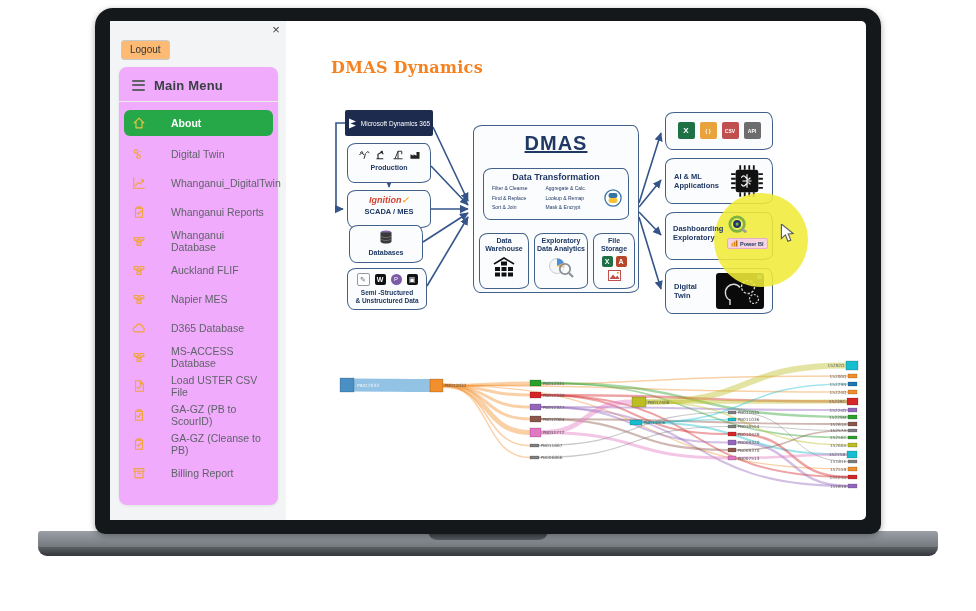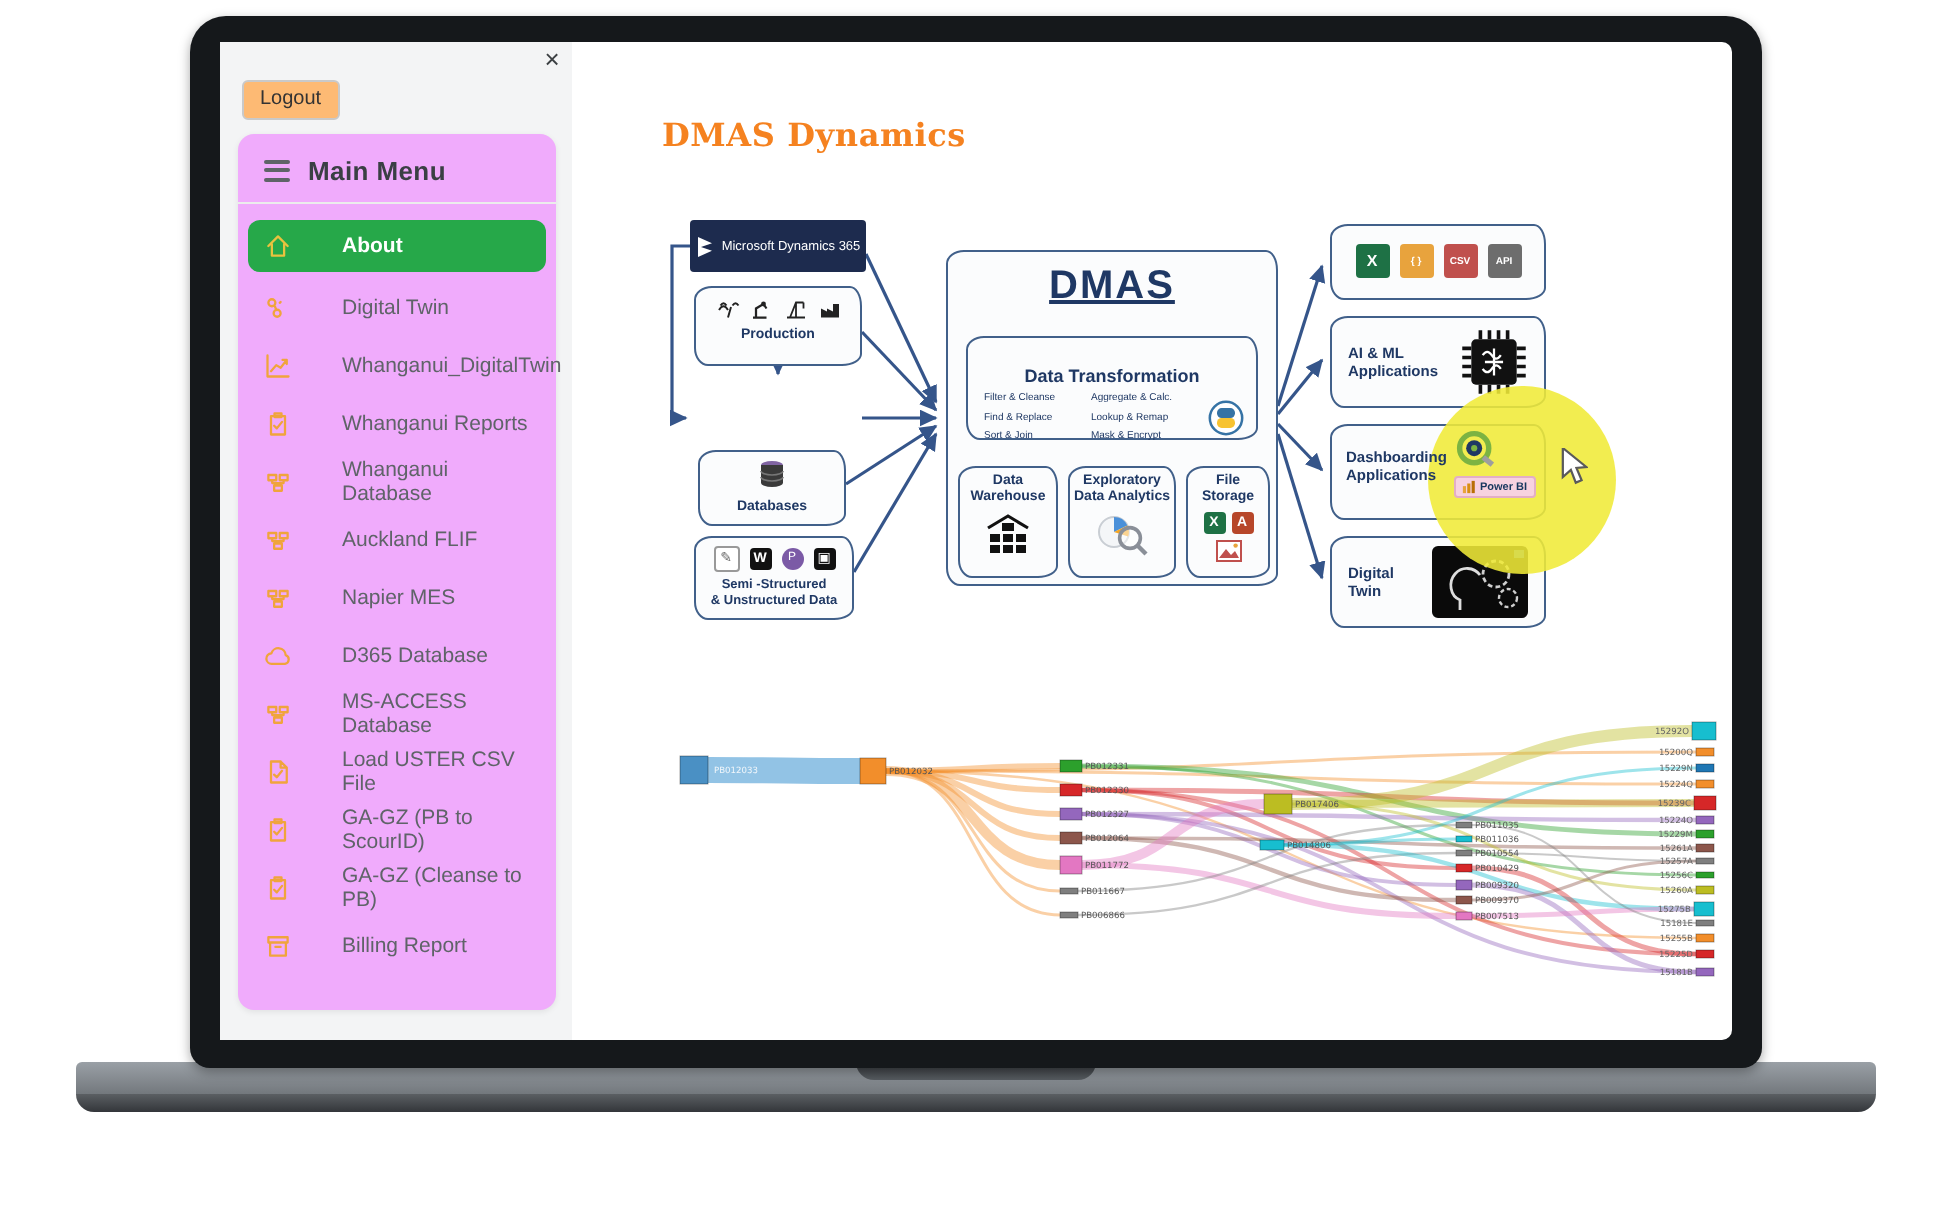--- a/index.html
+++ b/index.html
@@ -232,20 +232,24 @@
       <svg width="12" height="12" viewBox="0 0 16 16">
           <path d="M2 13 h12 M4 13 L8 3 h5 M8 3 v10 M13 3 v4" stroke="#222" fill="none" stroke-width="1.2"></path>
         </svg>
       <svg width="12" height="12" viewBox="0 0 16 16">
           <path d="M2 13 V7 l4 2 V7 l4 2 V4 h4 v9 z" fill="#222"></path>
         </svg>
     </div>
     <div class="clabel" style="font-size:7px;margin-top:3px;">Production</div>
   </div>
 
+  <div class="box" style="left:347px;top:190px;width:84px;height:38px;z-index:2;text-align:center;">
+    <div style="margin-top:4px;font-size:9px;font-weight:bold;font-style:italic;color:#d4432e;"><span>Ignition</span><span style="color:#f5a623;">✓</span></div>
+    <div class="clabel" style="font-size:7.5px;margin-top:2px;">SCADA / MES</div>
+  </div>
 
   <div class="box" style="left:349px;top:225px;width:74px;height:38px;z-index:2;text-align:center;">
     <svg width="16" height="16" viewBox="0 0 16 16" style="margin-top:3px;">
       <ellipse cx="8" cy="3.5" rx="5.5" ry="2" fill="#8064a2"></ellipse>
         <path d="M2.5 3.5 v9 a5.5 2 0 0 0 11 0 v-9" fill="#3a3a3a"></path>
         <path d="M2.5 6.5 a5.5 2 0 0 0 11 0 M2.5 9.5 a5.5 2 0 0 0 11 0" stroke="#777" fill="none" stroke-width=".8"></path>
       </svg>
     <div class="clabel" style="font-size:7px;">Databases</div>
   </div>
 
@@ -258,21 +262,21 @@
     </div>
     <div class="clabel" style="font-size:6.5px;margin-top:3px;line-height:1.25;">
       <div>Semi -Structured</div>
       <div>&amp; Unstructured Data</div>
     </div>
   </div>
 
   <div class="box" style="left:473px;top:125px;width:166px;height:168px;z-index:2;">
     <div class="clabel" style="font-size:20px;letter-spacing:1px;margin-top:6px;text-decoration:underline;">DMAS</div>
     <div class="box" style="left:9px;top:42px;width:146px;height:52px;border-width:1.2px;">
-      <div class="clabel" style="font-size:9px;margin-top:14px;">Data Transformation</div>
+      <div class="clabel" style="font-size:9px;margin-top:3px;">Data Transformation</div>
       <div style="display:flex;justify-content:space-between;padding:2px 6px 0 8px;align-items:center;">
         <div style="font-size:5px;color:#1f3864;line-height:1.9;">
             <div>Filter &amp; Cleanse</div>
             <div>Find &amp; Replace</div>
             <div>Sort &amp; Join</div>
           </div>
         <div style="font-size:5px;color:#1f3864;line-height:1.9;">
             <div>Aggregate &amp; Calc.</div>
             <div>Lookup &amp; Remap</div>
             <div>Mask &amp; Encrypt</div>
@@ -336,21 +340,21 @@
       <g stroke="#111" stroke-width="1.6">
           <path d="M9 1 v4 M13 1 v4 M17 1 v4 M21 1 v4 M9 25 v4 M13 25 v4 M17 25 v4 M21 25 v4 M1 9 h4 M1 13 h4 M1 17 h4 M1 21 h4 M25 9 h4 M25 13 h4 M25 17 h4 M25 21 h4"></path>
         </g>
       <rect x="5" y="5" width="20" height="20" rx="2" fill="#111"></rect>
       <path d="M10 12 q2 -3 4 0 t4 0 M10 18 q2 3 4 0 t4 0 M15 9 v12 M11 15 h8" stroke="#fff" stroke-width="1" fill="none"></path>
     </svg>
   </div>
 
   <div class="box" style="left:665px;top:212px;width:108px;height:48px;z-index:2;"></div>
   <div class="yellow-spot"></div>
-  <div style="position:absolute;left:673px;top:224px;width:46px;font-size:7.5px;font-weight:bold;color:#1f3864;z-index:6;">Dashboarding Applications</div>
+  <div style="position:absolute;left:673px;top:224px;width:46px;font-size:7.5px;font-weight:bold;color:#1f3864;z-index:6;">Dashboarding Exploratory</div>
   <div class="z6" style="position:absolute;left:728px;top:215px;text-align:center;">
     <svg width="20" height="20" viewBox="0 0 22 22">
       <circle cx="10" cy="10" r="8" fill="none" stroke="#7cb342" stroke-width="3"></circle>
       <circle cx="10" cy="10" r="4.4" fill="#1f3864"></circle>
       <circle cx="10" cy="10" r="1.7" fill="#7cb342"></circle>
       <path d="M15 15 L20 19" stroke="#9e9e9e" stroke-width="3"></path>
     </svg>
     <div style="font-size:4.5px;color:#888;">Qlik</div>
   </div>
   <div class="badge-powerbi z6" style="position:absolute;left:727px;top:238px;">

